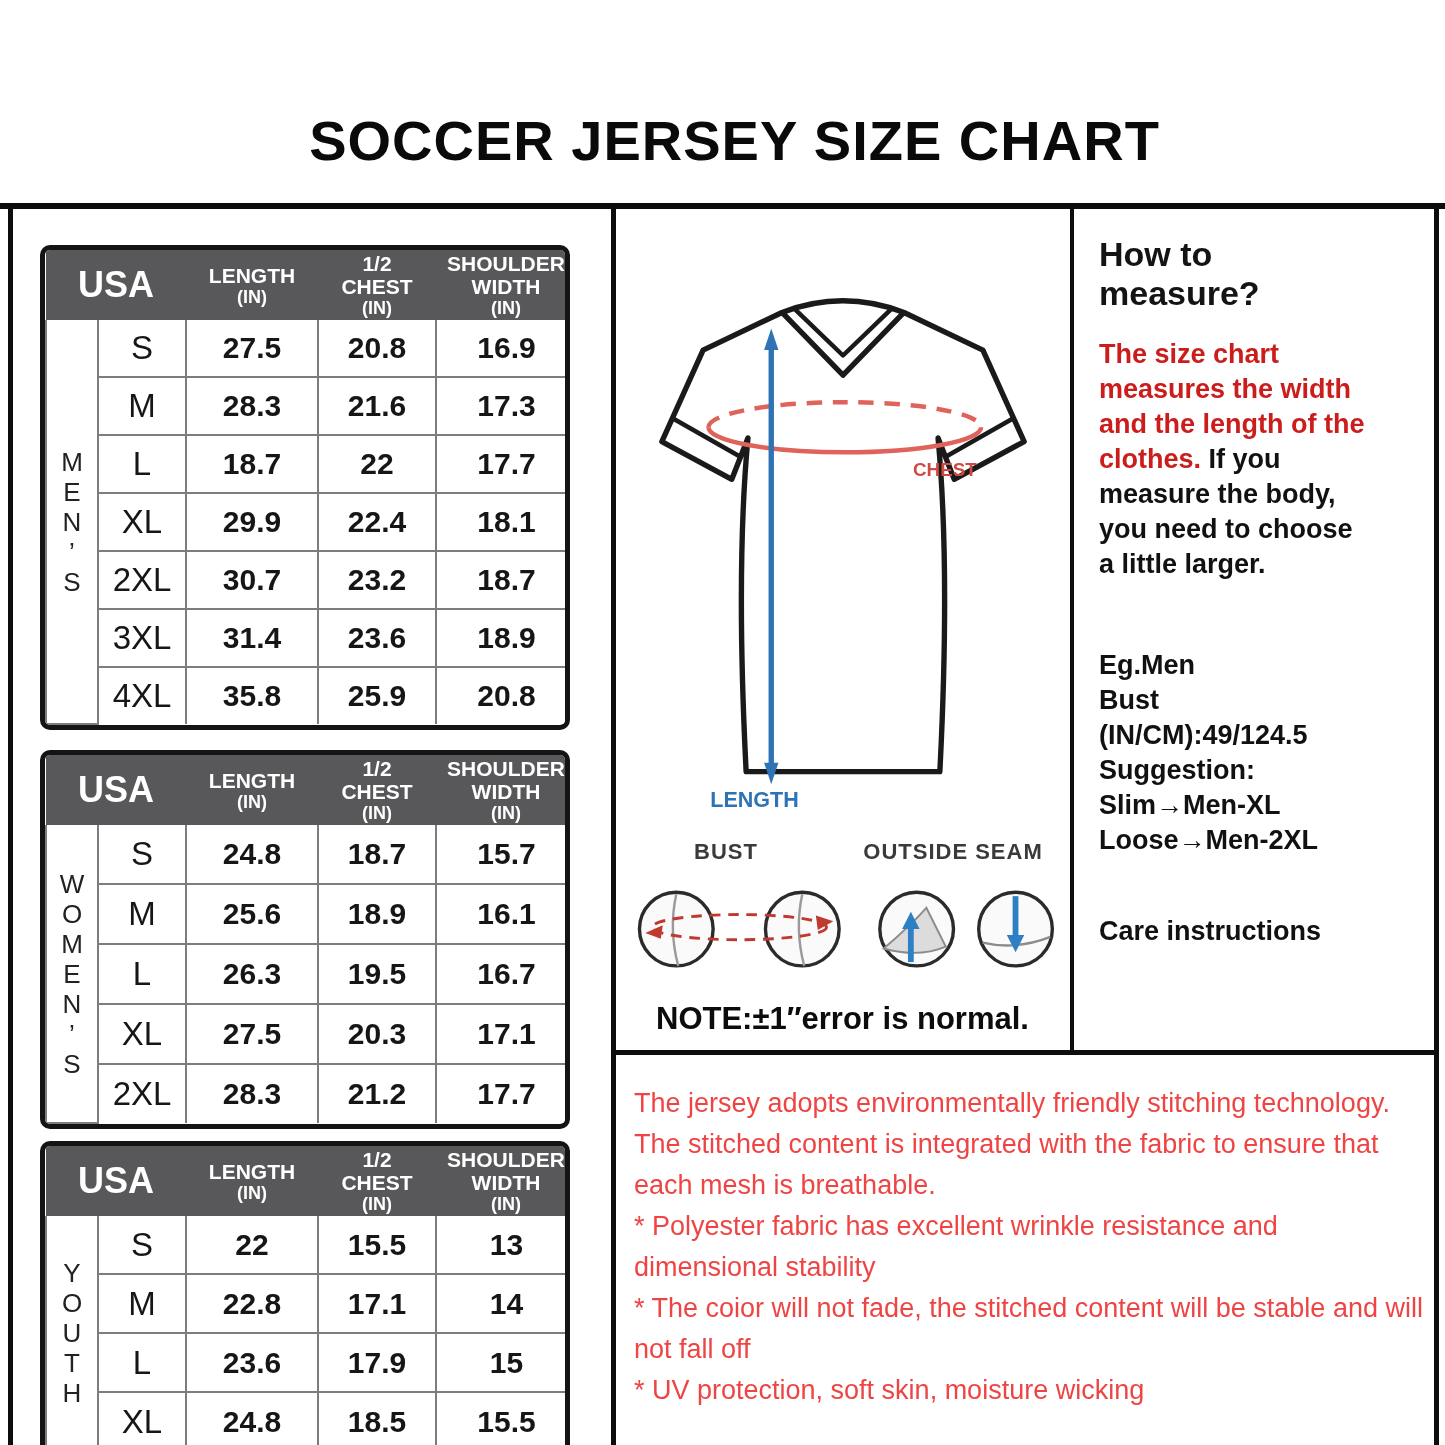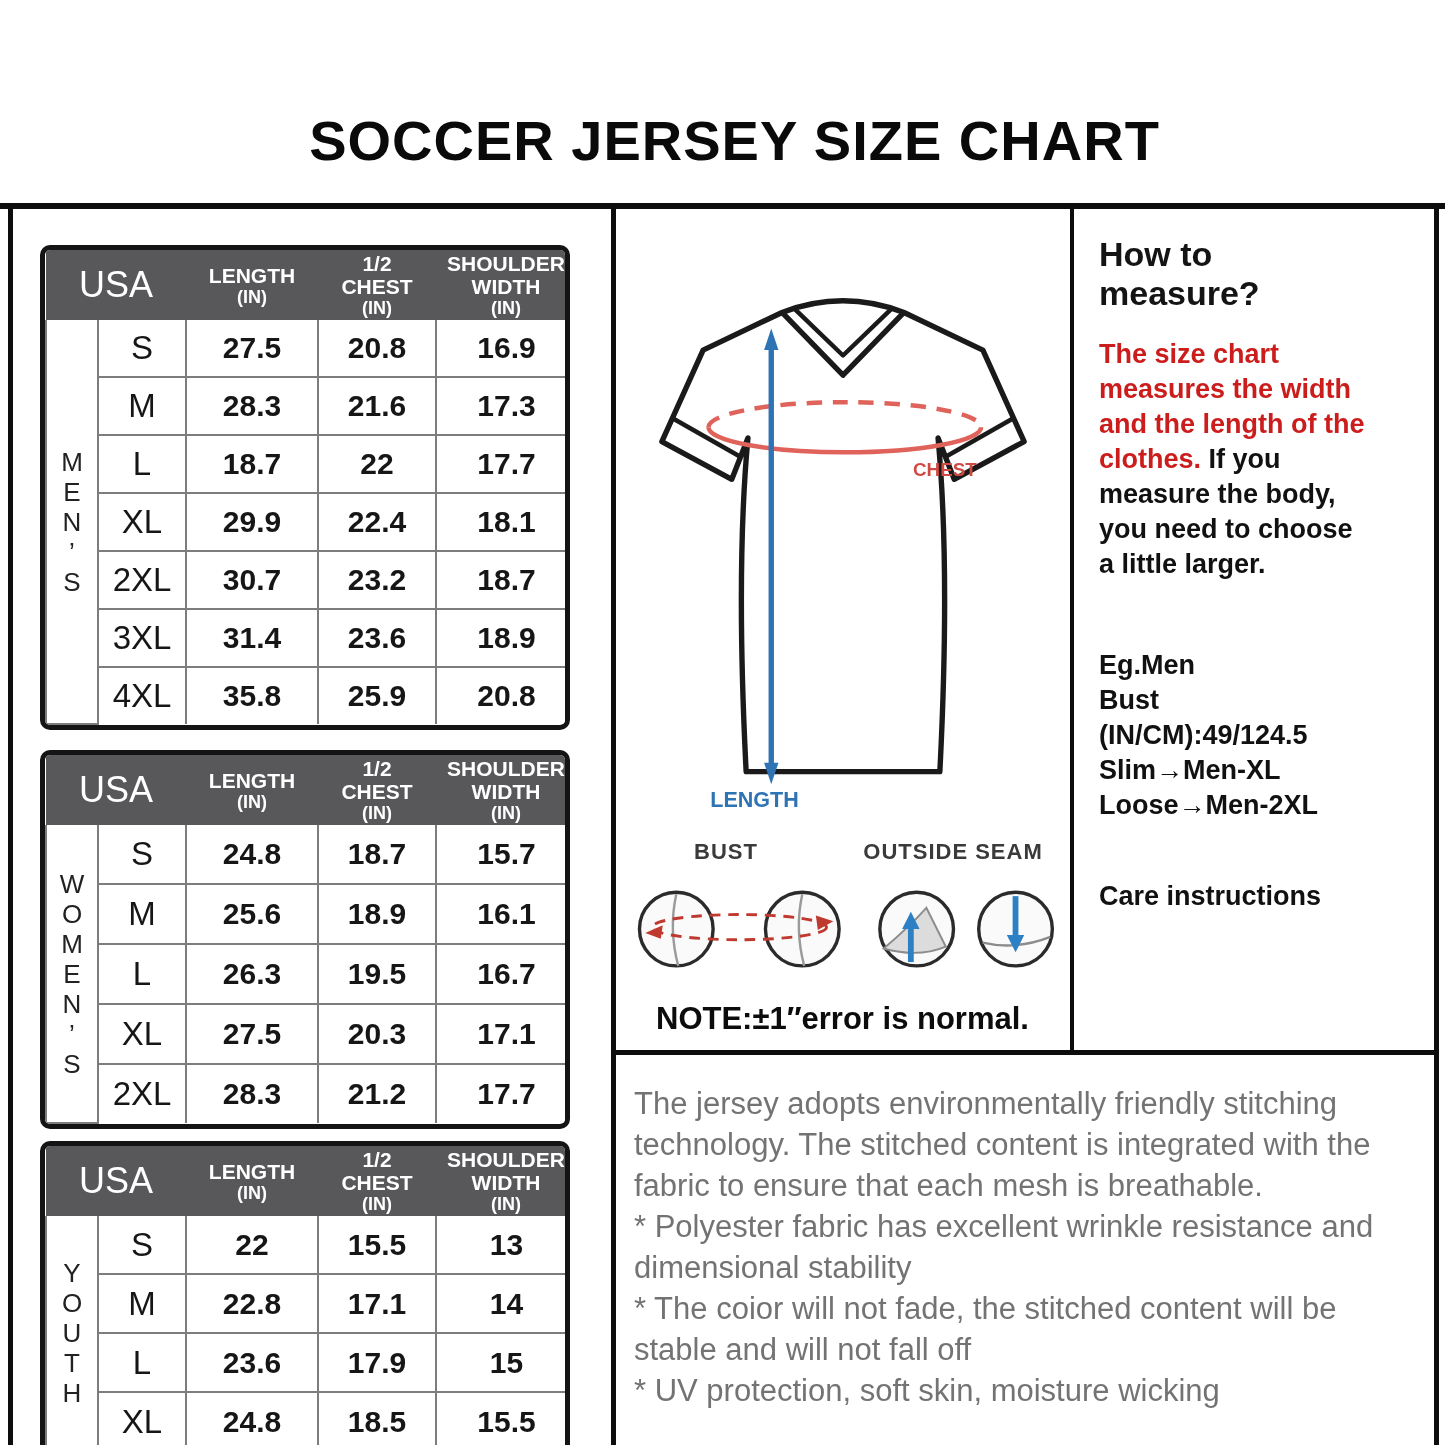--- a/index.html
+++ b/index.html
@@ -20,21 +20,21 @@
   .col-left{position:absolute;left:13px;top:209px;width:598px;}
   .tbl-wrap{box-sizing:border-box;width:530px;margin-left:27px;background:#fff;
             border:5px solid #141414;border-radius:10px;overflow:hidden;}
   .tbl-wrap.t0{margin-top:36px;}
   .tbl-wrap.t1{margin-top:20px;}
   .tbl-wrap.t2{margin-top:12px;}
   table.size-table{width:100%;border-collapse:collapse;table-layout:fixed;}
   table.size-table thead tr{height:68px;}
   table.size-table th{background:#58585a;color:#fff;border:none;padding:2px 0;
                       text-align:center;vertical-align:middle;}
-  th.usa{font-size:36px;font-weight:normal;}
+  th.usa{font-size:36px;font-weight:bold;}
   th.colh .lbl{display:block;font-size:21px;line-height:23px;font-weight:bold;white-space:pre-line;}
   th.colh .unit{display:block;font-size:18px;line-height:20px;font-weight:bold;}
   table.size-table td{border:2px solid #7d7d7d;background:#fff;text-align:center;
                       vertical-align:middle;}
   .t0 td{height:54px;} .t1 td{height:56px;} .t2 td{height:55px;}
   td.group{font-size:26px;line-height:30px;white-space:pre-line;font-weight:normal;
            color:#222;border-top:none;border-bottom:none;border-left:none;}
   td.size{font-size:33px;font-weight:normal;color:#161616;}
   td.num{font-size:30px;font-weight:bold;color:#161616;}
   tbody tr:first-child td{border-top:none;}
@@ -54,21 +54,21 @@
   .col-right{position:absolute;left:1074px;top:209px;width:296px;padding-left:25px;
              box-sizing:border-box;}
   .htm-heading{margin-top:26px;font-size:34px;font-weight:bold;color:#141414;}
   .intro{margin-top:24px;font-size:27px;line-height:35px;font-weight:bold;color:#111;}
   .intro .red{color:#cc1d1d;}
   .example{margin-top:66px;font-size:27px;line-height:35px;font-weight:bold;color:#111;}
   .care{margin-top:56px;font-size:27px;line-height:35px;font-weight:bold;color:#111;}
   
   .panel-bottom{position:absolute;left:616px;top:1055px;width:818px;padding:28px 10px 0 18px;
                 box-sizing:border-box;}
-  .panel-bottom div{font-size:31px;line-height:41px;color:#737373;}
+  .panel-bottom div{font-size:27px;line-height:41px;color:#ef4444;}
 </style>
 </head>
 <body>
 
 <div class="page">
 
   <div class="title">SOCCER JERSEY SIZE CHART</div>
 
   <div class="rule rule-top"></div>
   <div class="rule rule-left"></div>
@@ -332,20 +332,21 @@
 
     <div class="note-line">NOTE:±1″error is normal.</div>
   </div>
 
   <div class="col-right">
     <div class="htm-heading">How to measure?</div>
     <div class="intro"><span class="red">The size chart measures the width and the length of the clothes.</span><span> If you measure the body, you need to choose a little larger.</span></div>
     <div class="example">
         <div>Eg.Men</div>
         <div>Bust (IN/CM):49/124.5</div>
+        <div>Suggestion:</div>
         <div>Slim→Men-XL</div>
         <div>Loose→Men-2XL</div>
       </div>
     <div class="care">
       <div>Care instructions</div>
     </div>
   </div>
 
   <div class="panel-bottom">
       <div>The jersey adopts environmentally friendly stitching technology. The stitched content is integrated with the fabric to ensure that each mesh is breathable.</div>

